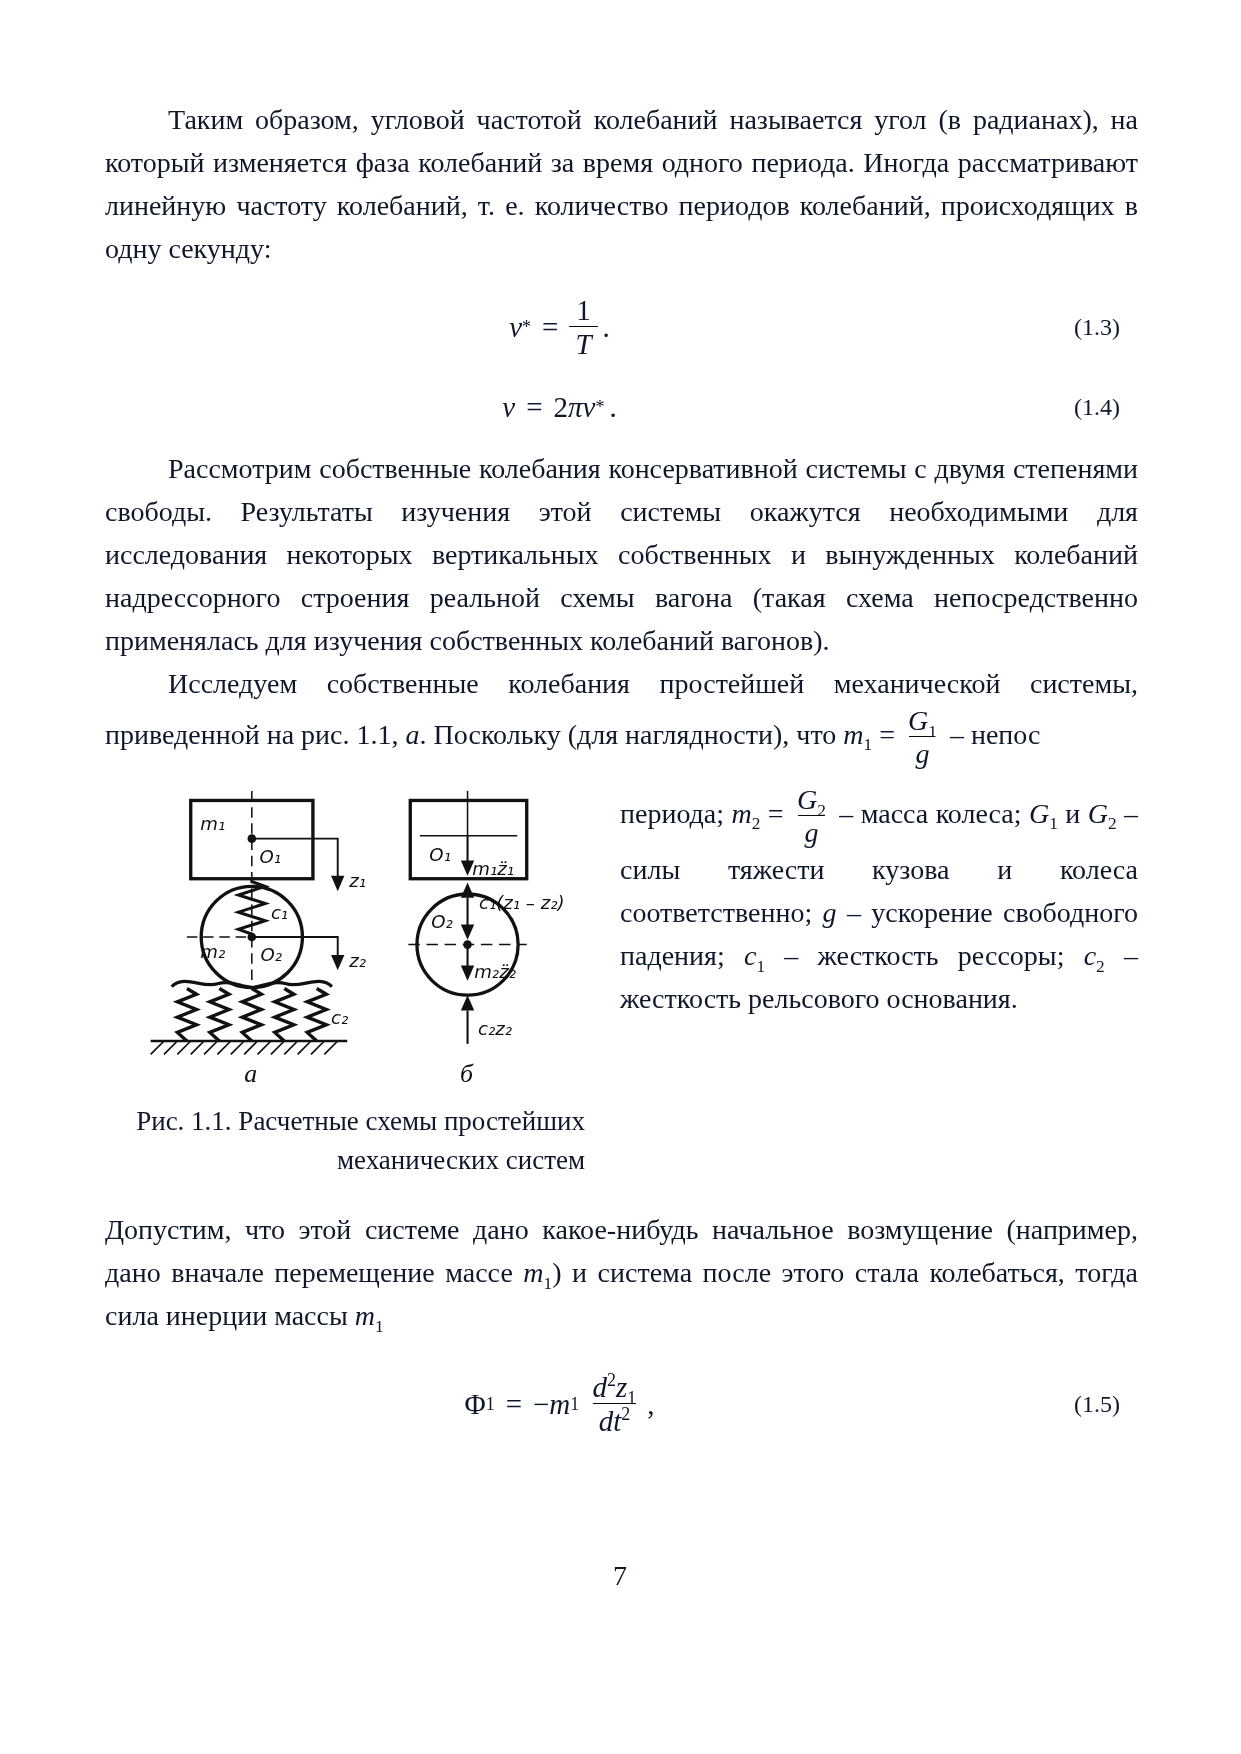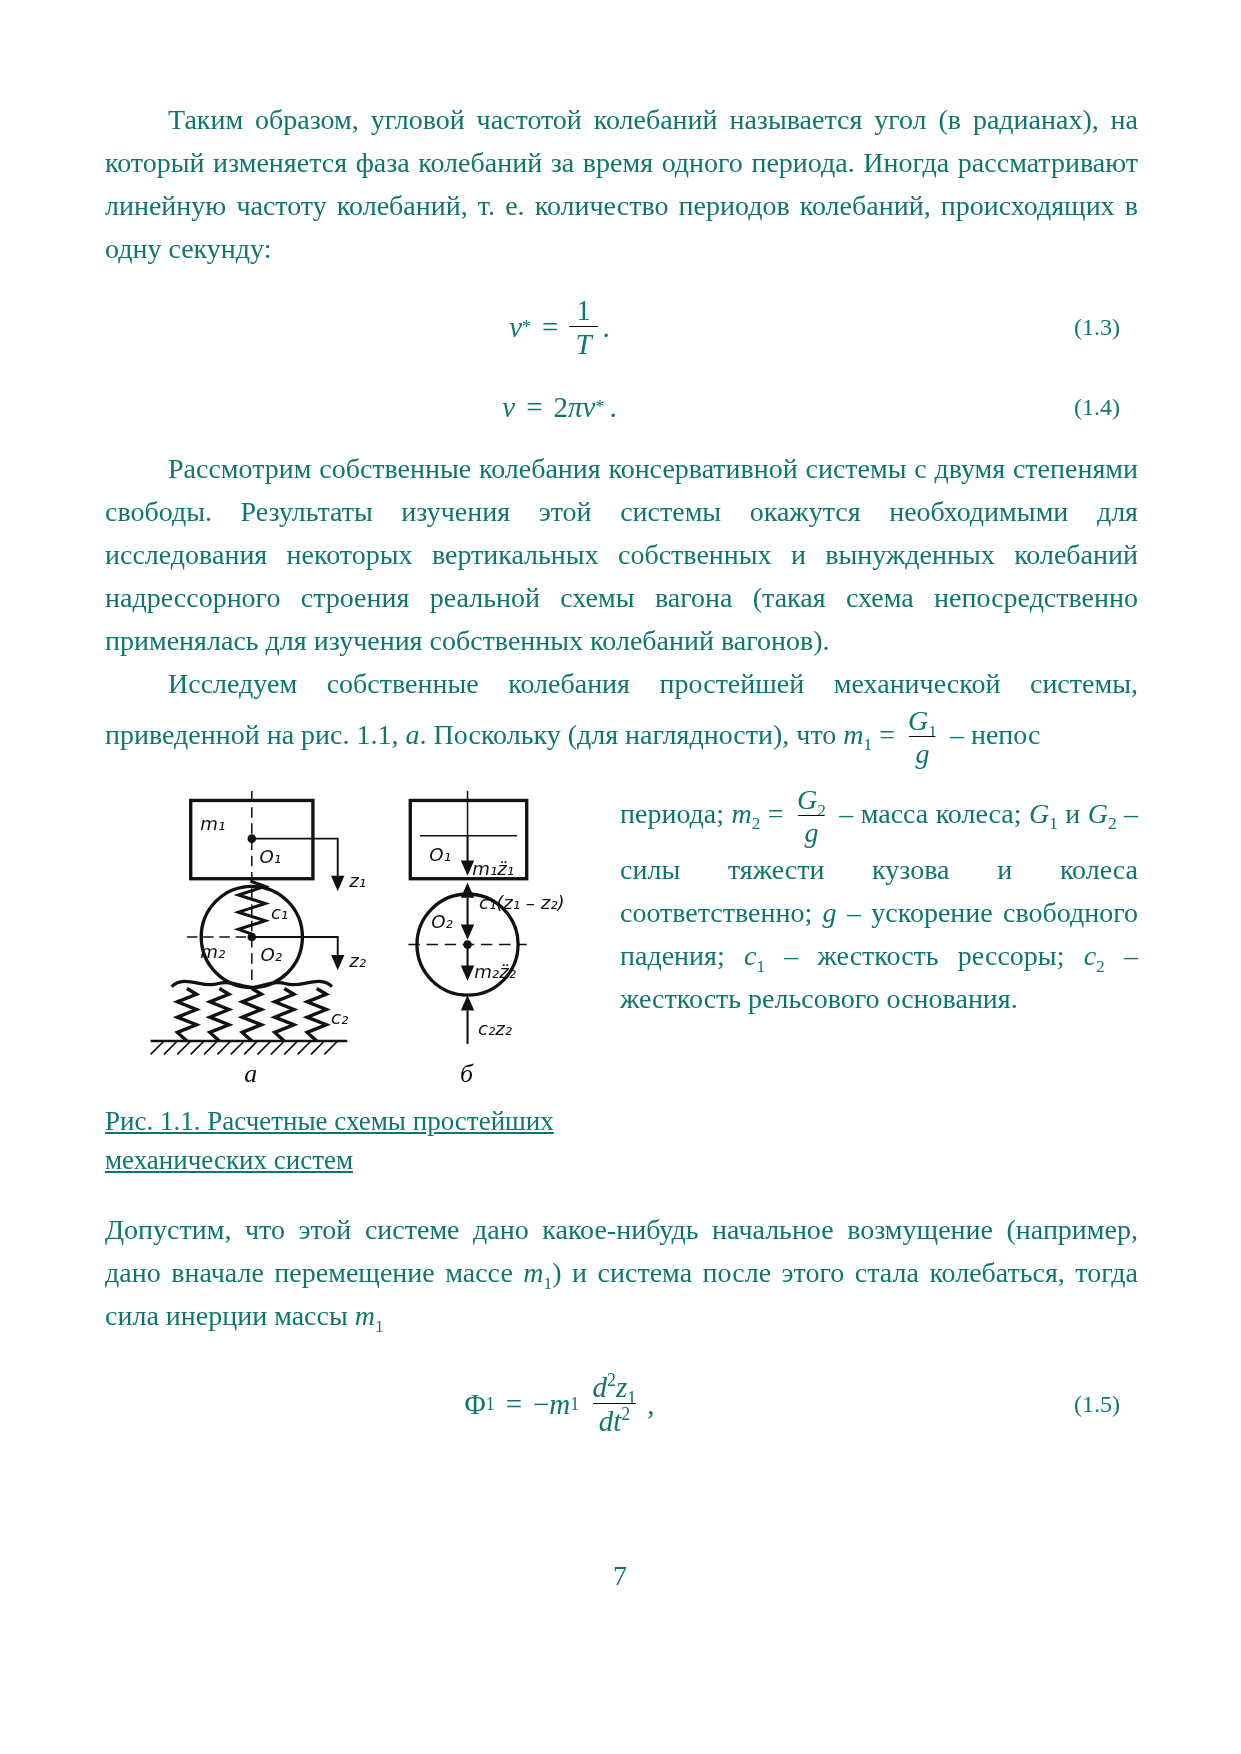--- a/index.html
+++ b/index.html
@@ -2,21 +2,21 @@
 <html lang="ru"><head>
 <meta charset="utf-8">
 <style>
   html,body{margin:0;padding:0;background:#777;}
   .page{
     position:relative;
     width:1241px;height:1754px;
     background:#fff;
     margin:0 auto;
     font-family:"Liberation Serif","DejaVu Serif",serif;
-    color:#0f766e;
+    color:#0f172a;
     overflow:hidden;
   }
   .body-block{
     position:absolute;
     left:105px;top:98px;
     width:1033px;
   }
   .para{
     font-size:28px;
     line-height:43px;
@@ -42,25 +42,25 @@
     font-size:29px;line-height:1.25;
     margin:24px 0;
     min-height:44px;
   }
   .eq-body{display:inline-flex;align-items:center;transform:translateX(-62px);white-space:nowrap;}
   .eq-body .mo{margin:0 11px;}
   .eq-body .mtail{margin-left:5px;}
   .eq-num{position:absolute;right:18px;top:50%;transform:translateY(-50%);font-size:24px;}
   
   .two-col{display:flex;align-items:flex-start;margin-top:14px;}
-  .fig-col{width:515px;flex:0 0 515px;text-decoration:underline;}
+  .fig-col{width:515px;flex:0 0 515px;}
   .text-col{width:518px;flex:0 0 518px;}
   .fig-svg{display:block;margin-left:38px;}
   .fig-caption{
-    text-align:left;font-size:27px;line-height:39px;
+    text-align:right;font-size:27px;line-height:39px;
     margin-top:14px;width:480px;
   }
   
   .fl{font:italic 19px "DejaVu Sans",sans-serif;fill:#111;}
   .flserif{font:italic 27px "Liberation Serif",serif;fill:#0c0c0c;}
   .page-num{
     position:absolute;left:50%;top:1560px;transform:translateX(-53%);
     font-size:28px;
   }
 </style>

